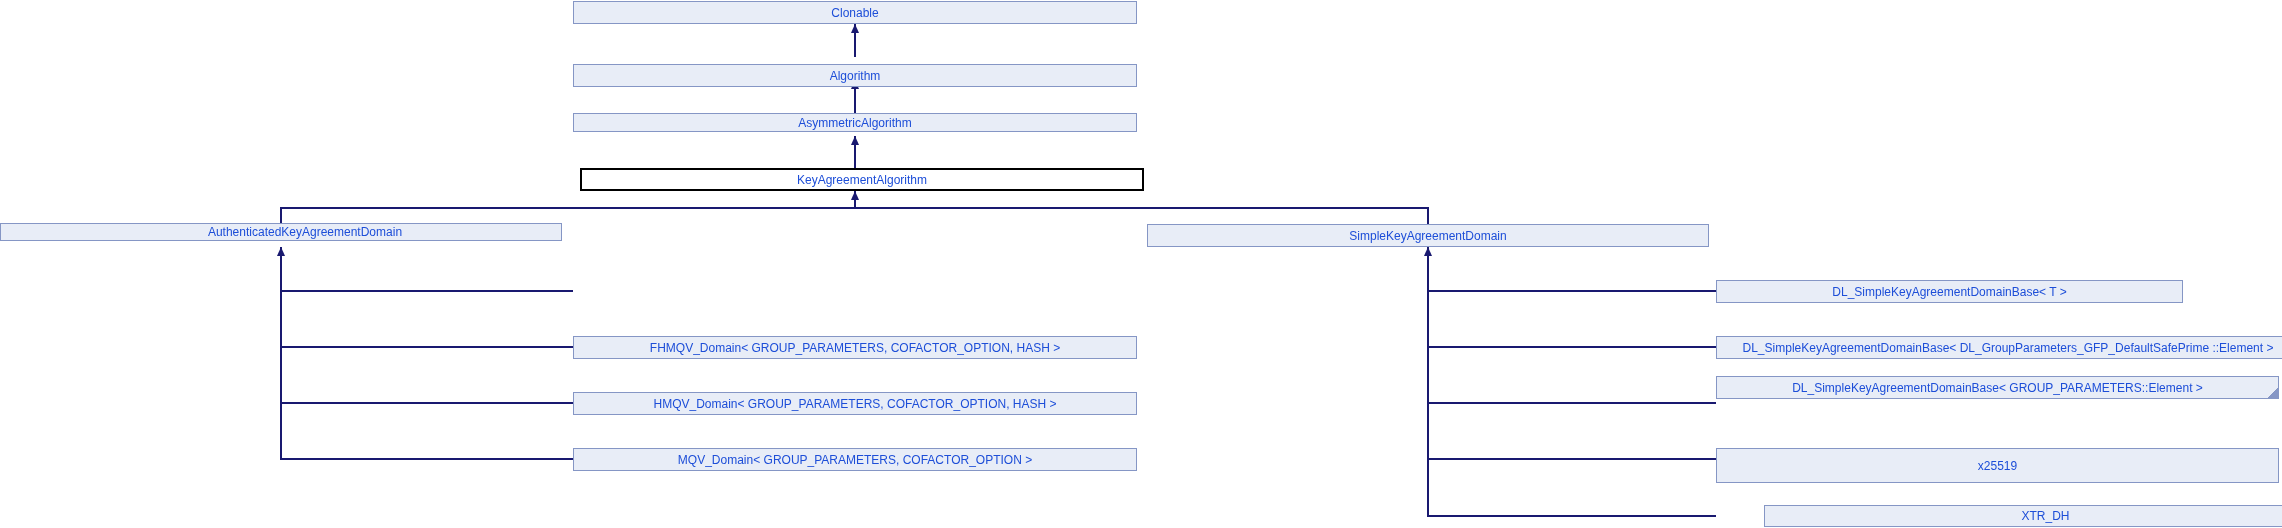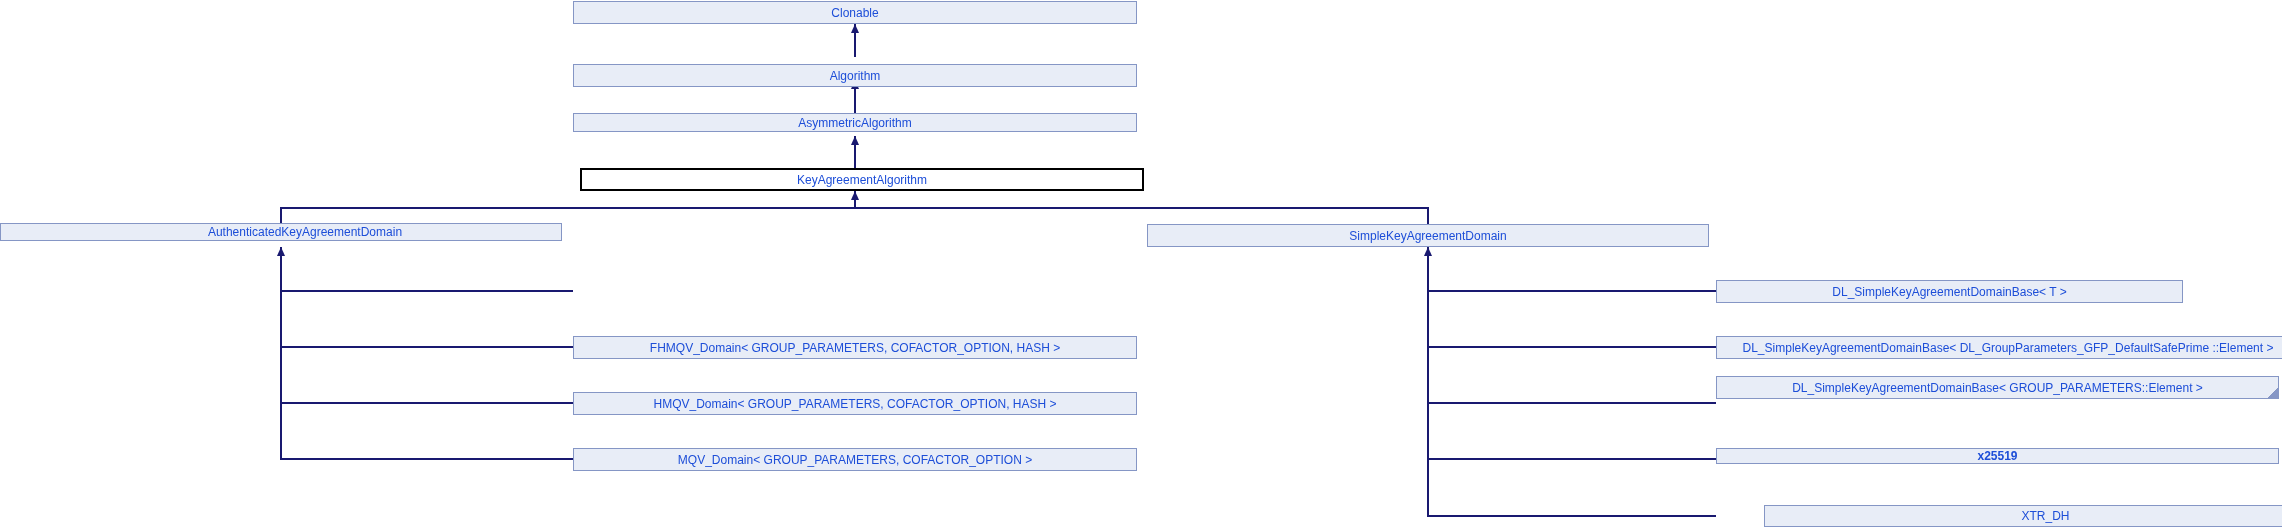--- a/index.html
+++ b/index.html
@@ -134,21 +134,21 @@
   <div class="node" style="left:1716px; top:336px; width:584px; height:23px;">
     <span>DL_SimpleKeyAgreementDomainBase&lt; DL_GroupParameters_GFP_DefaultSafePrime ::Element &gt;</span>
     <span class="chamfer"></span>
   </div>
 
   <div class="node" style="left:1716px; top:376px; width:563px; height:23px;text-align:right;">
     <span>DL_SimpleKeyAgreementDomainBase&lt; GROUP_PARAMETERS::Element &gt;</span>
     <span class="chamfer"></span>
   </div>
 
-  <div class="node" style="left:1716px; top:448px; width:563px; height:16px;font-weight:bold;">
+  <div class="node" style="left:1716px; top:448px; width:563px; height:35px;">
     <span>x25519</span>
   </div>
 
   <div class="node" style="left:1716px; top:505px; width:563px; height:22px;margin-left:48px;">
     <span>XTR_DH</span>
   </div>
 
 </div>
 
 </body></html>

